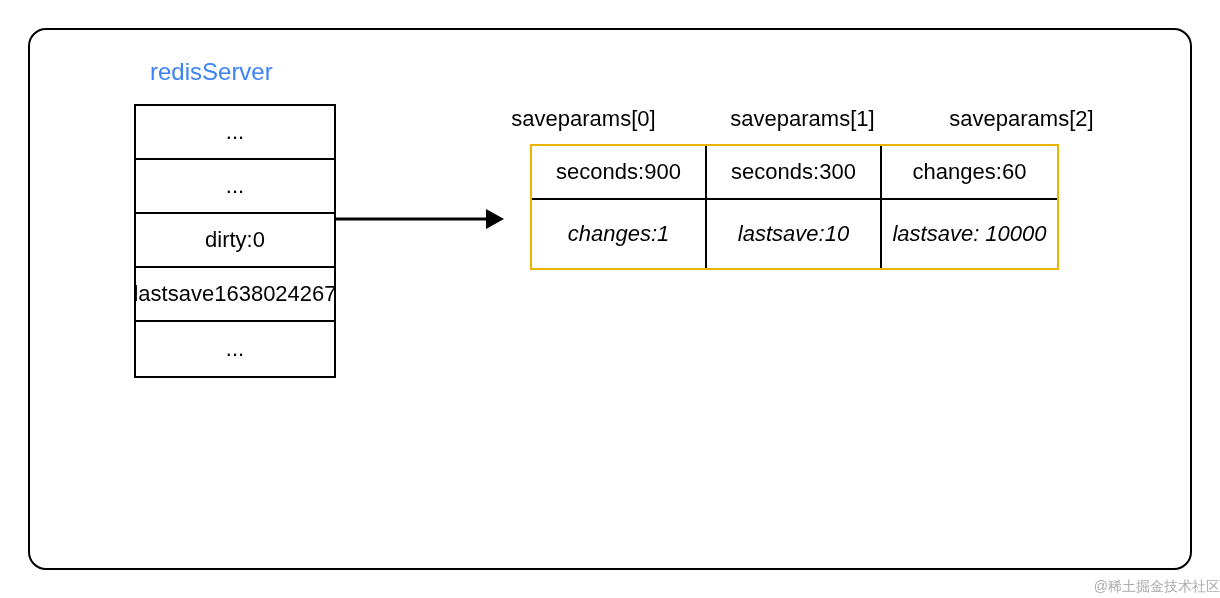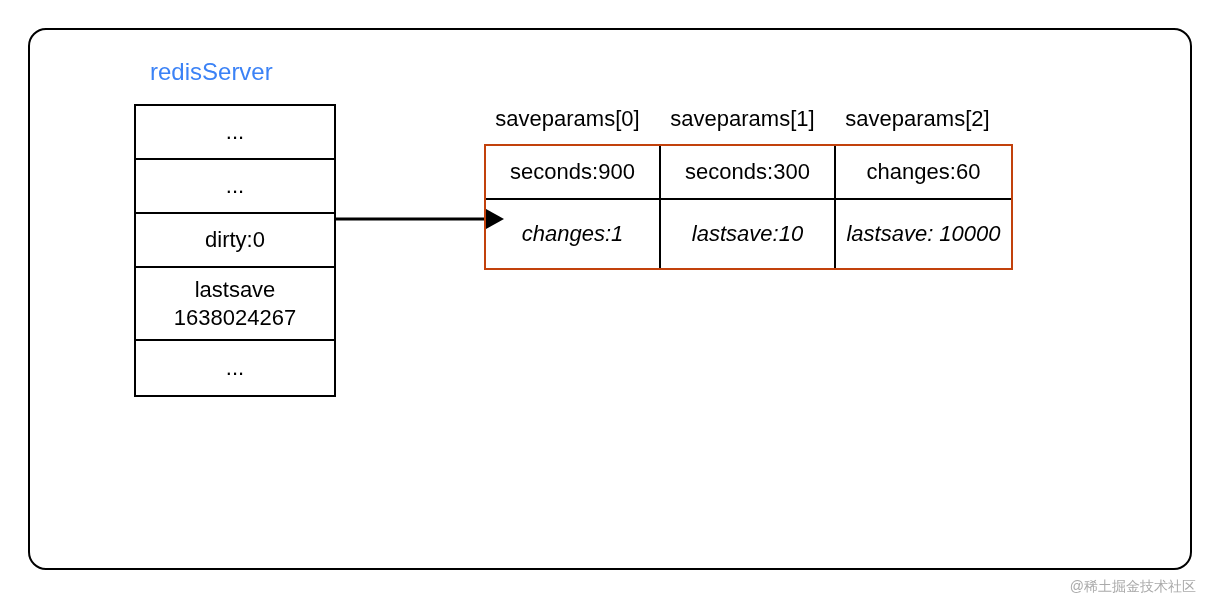--- a/index.html
+++ b/index.html
@@ -40,72 +40,73 @@
       align-items: center;
       justify-content: center;
       text-align: center;
       font-size: 22px;
       color: #000;
       padding: 10px 4px;
       min-height: 54px;
     }
     .struct-row:last-child { border-bottom: none; }
     .struct-row.multi {
-      flex-direction: column;
+      flex-direction: row;
       line-height: 1.25;
       padding: 8px 4px;
       text-align: center;
     }
     .arrow {
       position: absolute;
       left: 336px;
       top: 204px;
       width: 168px;
       height: 30px;
     }
     .array-labels {
       position: absolute;
-      left: 480px;
+      left: 496px;
       top: 106px;
       display: flex;
+      gap: 44px;
     }
     .array-label {
       font-size: 22px;
       color: #000;
       text-align: center;
     }
     .array-label:nth-child(1) { width: 175px; }
     .array-label:nth-child(2) { width: 175px; }
     .array-label:nth-child(3) { width: 175px; }
     .array-table {
       position: absolute;
-      left: 484px;
+      left: 530px;
       top: 144px;
-      border: 2px solid #c2410c;
+      border: 2px solid #eab308;
       display: grid;
       grid-template-columns: 175px 175px 175px;
       grid-template-rows: 54px 68px;
     }
     .array-cell {
       border-right: 2px solid #000;
       border-bottom: 2px solid #000;
       display: flex;
       align-items: center;
       justify-content: center;
       text-align: center;
       font-size: 22px;
       color: #000;
       padding: 4px;
       line-height: 1.2;
     }
     .array-cell.last-col { border-right: none; }
     .array-cell.last-row { border-bottom: none; font-style: italic; }
     .watermark {
       position: absolute;
-      right: 24px;
+      right: 0;
       bottom: 2px;
       font-size: 14px;
       color: #aaa;
     }
   </style>
 </head>
 <body>
 
 <div class="outer-frame"></div>
 

